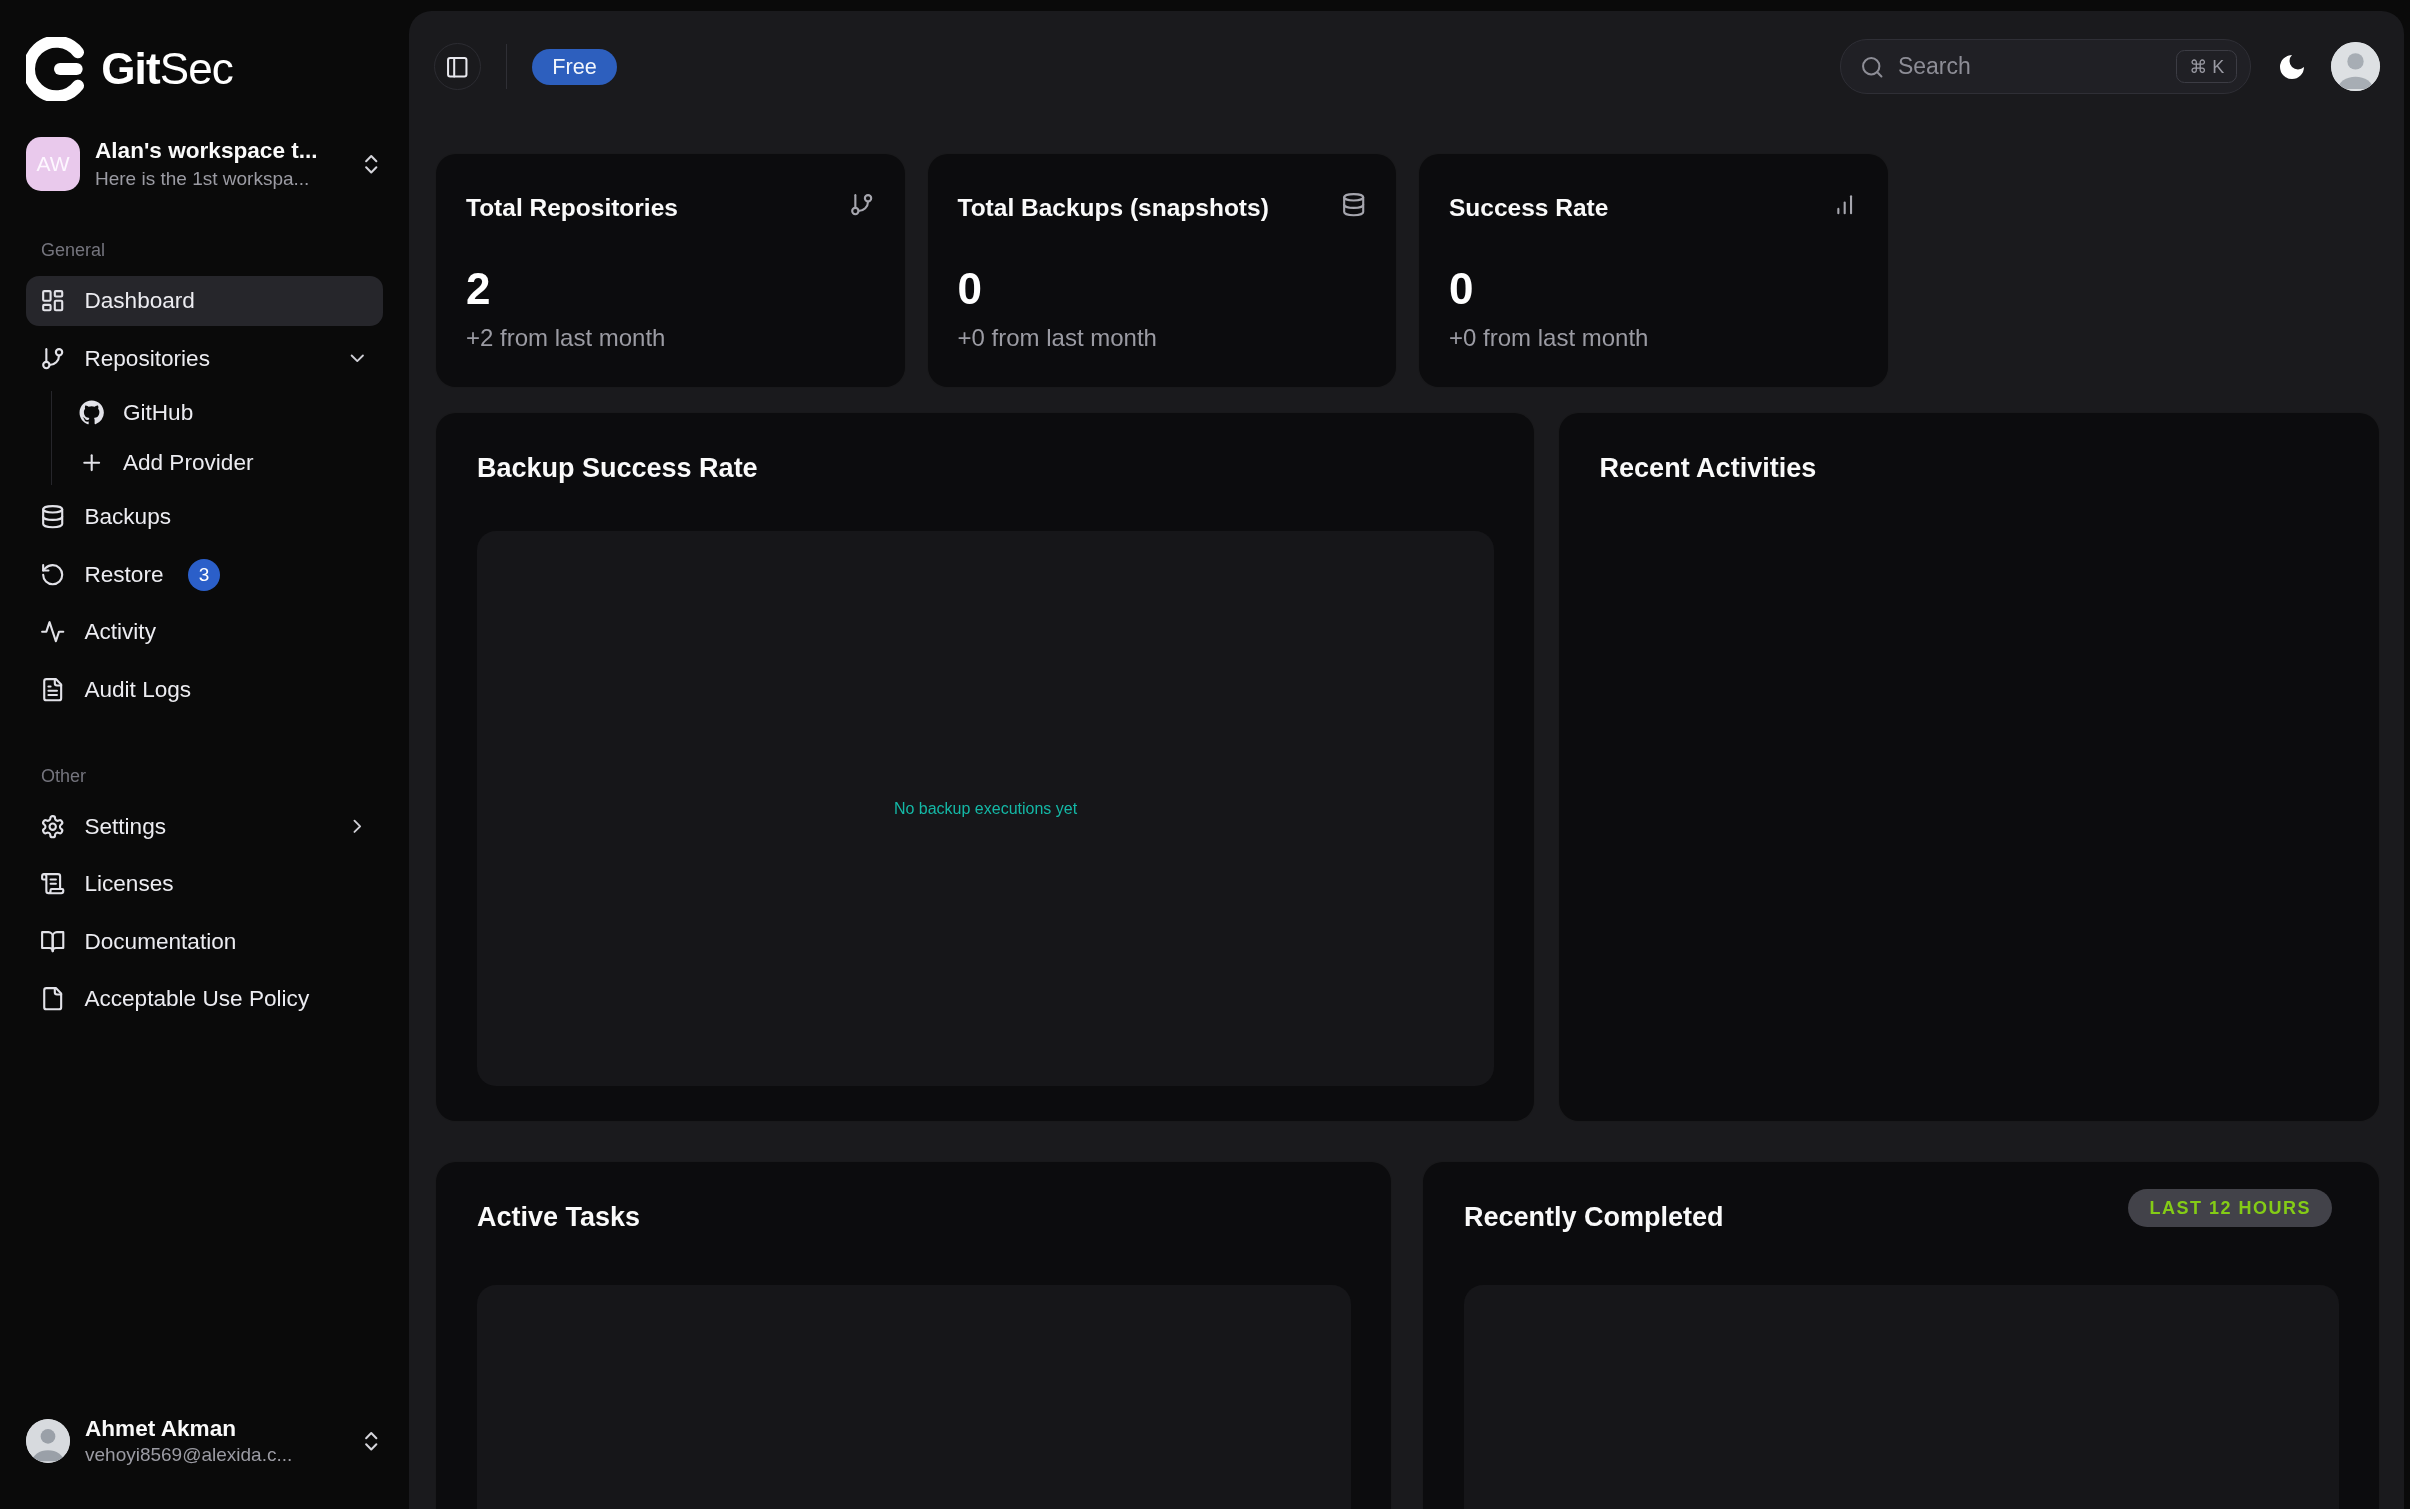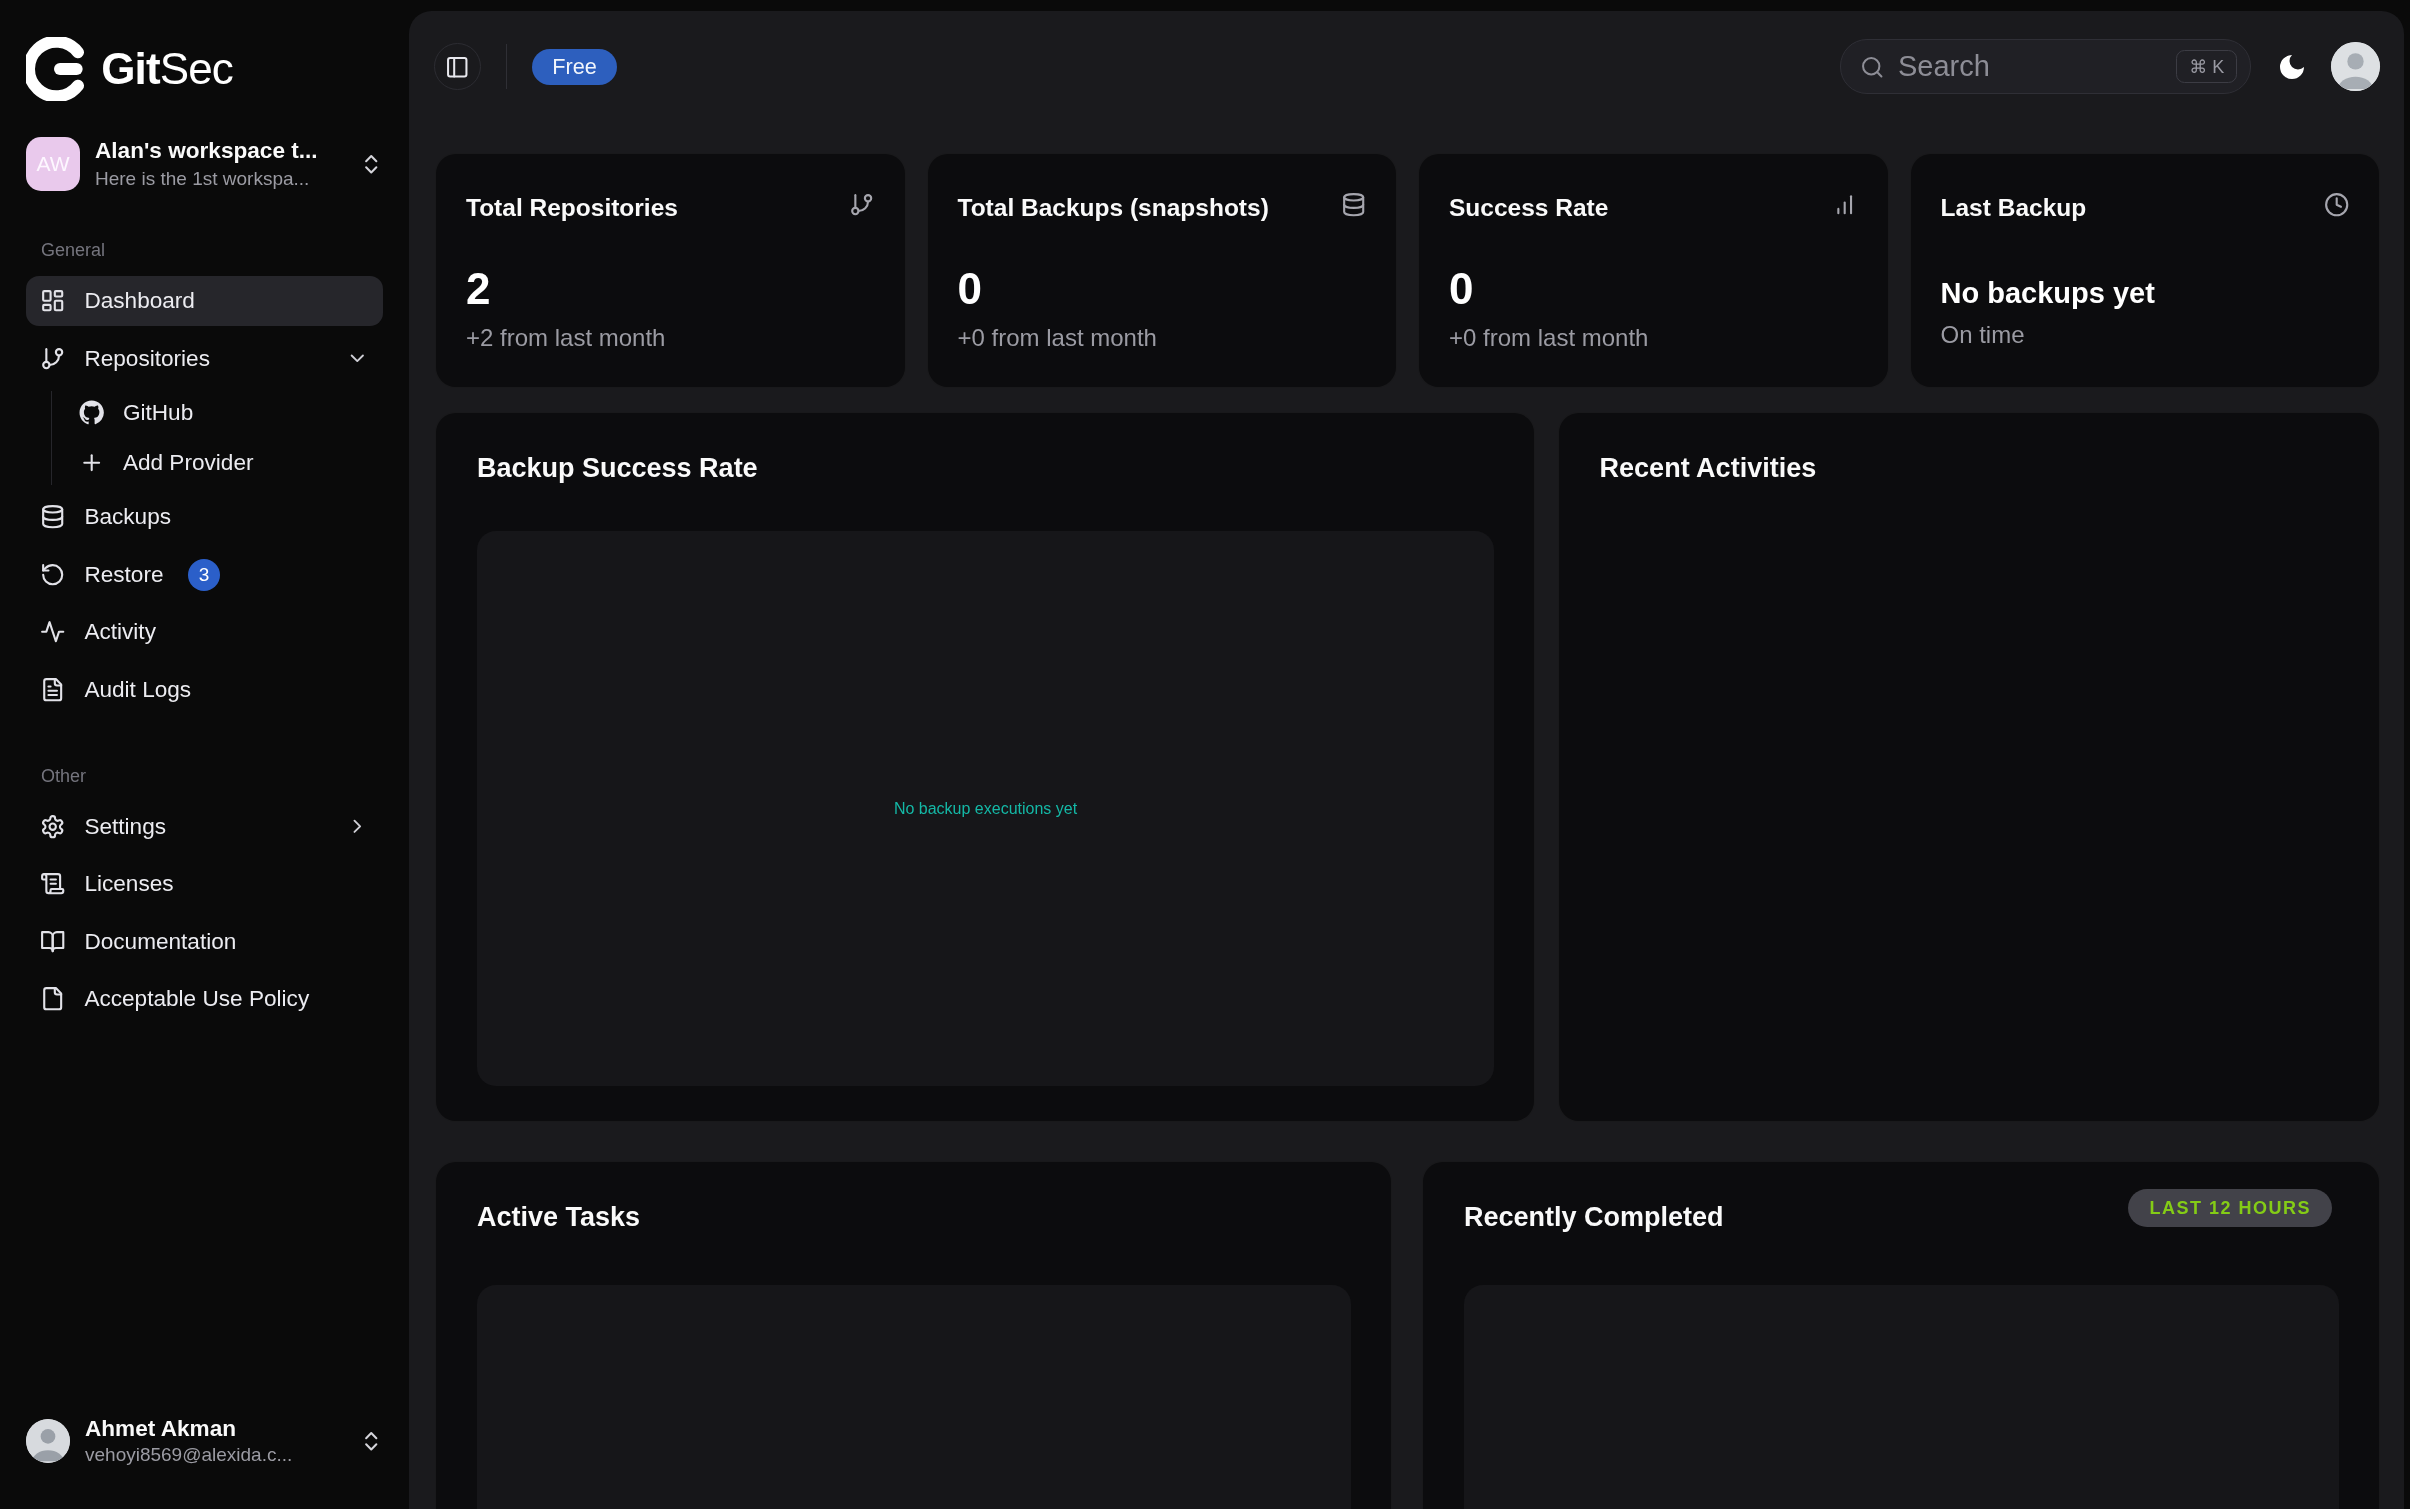--- a/index.html
+++ b/index.html
@@ -54,21 +54,21 @@
   .topbar { display:flex; align-items:center; height:111px; padding:0 24.5px; }
   .toggle-btn { width:47px; height:47px; border-radius:50%; border:0.9px solid #2c2c32; background:transparent;
                 color:#e8e8ee; display:flex; align-items:center; justify-content:center; cursor:pointer; }
   .tb-divider { width:0.9px; height:45px; background:#2f2f35; margin:0 25.4px; }
   .plan-badge { background:#2d5fbe; color:#f2f6fc; font-size:21.7px; height:36px; padding:0 20px; border-radius:18px;
                 display:flex; align-items:center; cursor:pointer; }
   .tb-spacer { flex:1; }
   .search { width:411px; height:55px; border:0.9px solid #2f2f36; background:#202025; border-radius:27px;
             display:flex; align-items:center; gap:13px; padding:0 13px 0 19px; cursor:text; }
   .search .icon { color:#8d8d96; }
-  .search-ph { font-size:29px; color:#8d8d96; flex:1; }
+  .search-ph { font-size:23px; color:#8d8d96; flex:1; }
   .kbd { border:0.9px solid #3c3c44; border-radius:8.5px; padding:4.7px 12.2px; font-size:18px; color:#9a9aa3; white-space:nowrap; }
   .theme-btn { background:none; border:none; margin-left:24.5px; color:#ffffff; cursor:pointer; display:flex; }
   .top-avatar { width:49px; height:49px; margin-left:22.6px; cursor:pointer; }
 
   .card { background:#0c0c0e; border:0.9px solid rgba(255,255,255,0.055); border-radius:21px; position:relative; }
 
   .stats { position:absolute; top:142px; left:26px; width:1945px; display:grid;
            grid-template-columns:repeat(4,1fr); gap:21px; }
   .stat-card { height:235px; padding:40px 30px 0 30px; }
   .stat-title { font-size:24.5px; font-weight:600; color:#fafafa; }
@@ -350,31 +350,20 @@
       <span class="icon stat-icon">
         <svg width="25.4" height="25.4" viewBox="0 0 24 24" fill="none" stroke="currentColor" stroke-width="2" stroke-linecap="round">
             <line x1="6" y1="20" x2="6" y2="16"></line>
             <line x1="12" y1="20" x2="12" y2="10"></line>
             <line x1="18" y1="20" x2="18" y2="4"></line>
           </svg>
       </span>
       <div class="stat-value">0</div>
       <div class="stat-sub">+0 from last month</div>
     </div>
-    <div class="card stat-card">
-      <div class="stat-title">Last Backup</div>
-      <span class="icon stat-icon">
-        <svg width="25.4" height="25.4" viewBox="0 0 24 24" fill="none" stroke="currentColor" stroke-width="2" stroke-linecap="round" stroke-linejoin="round">
-            <circle cx="12" cy="12" r="10"></circle>
-            <polyline points="12 6 12 12 16 14"></polyline>
-          </svg>
-      </span>
-      <div class="stat-value small">No backups yet</div>
-      <div class="stat-sub">On time</div>
-    </div>
   </section>
 
   <section class="row2">
     <div class="card">
       <div class="panel-title">Backup Success Rate</div>
       <div class="inner-panel">
         <span class="empty-text">No backup executions yet</span>
       </div>
     </div>
     <div class="card">

